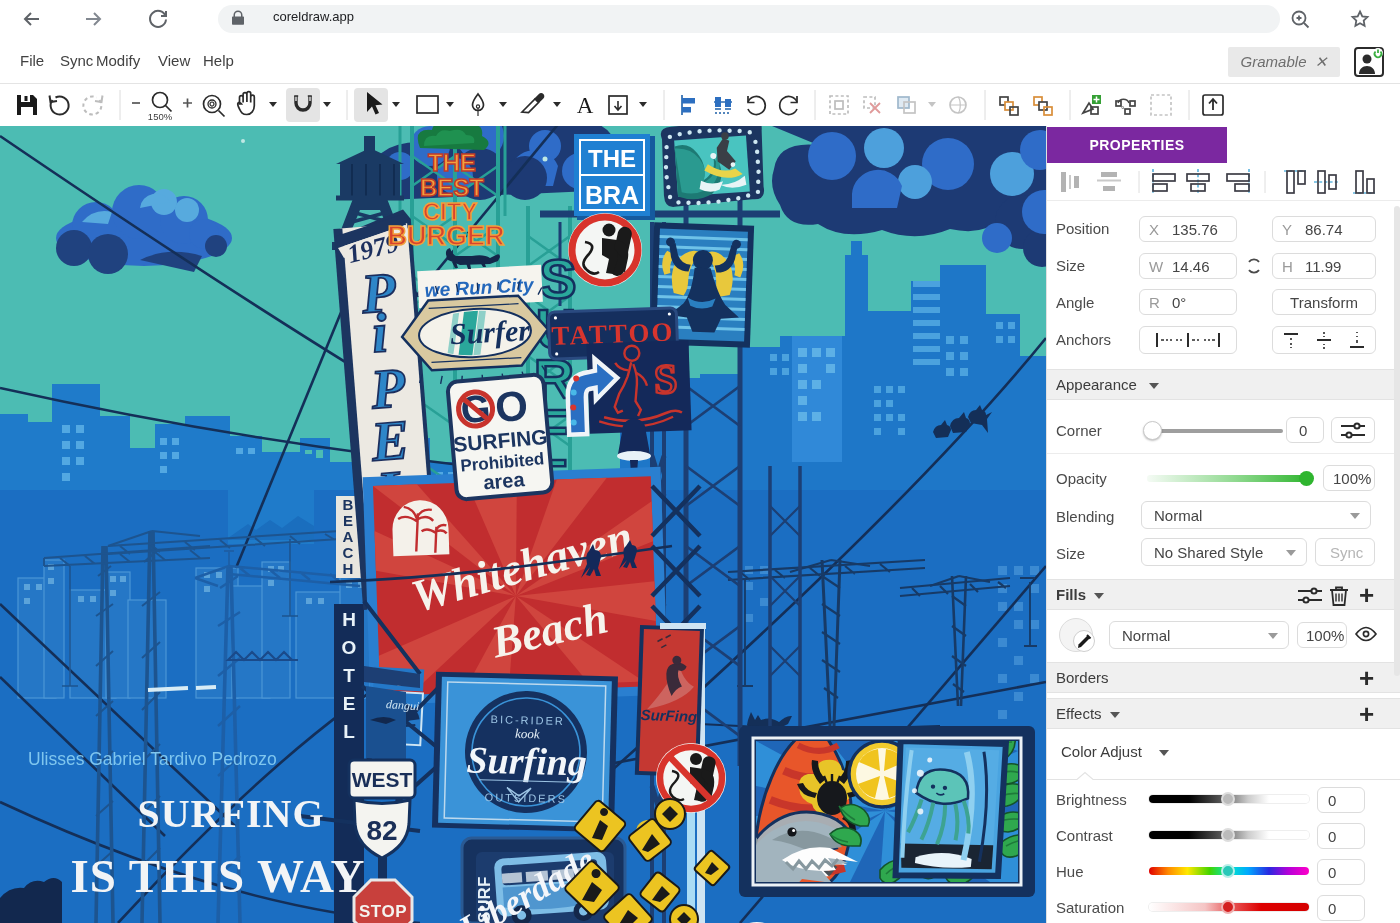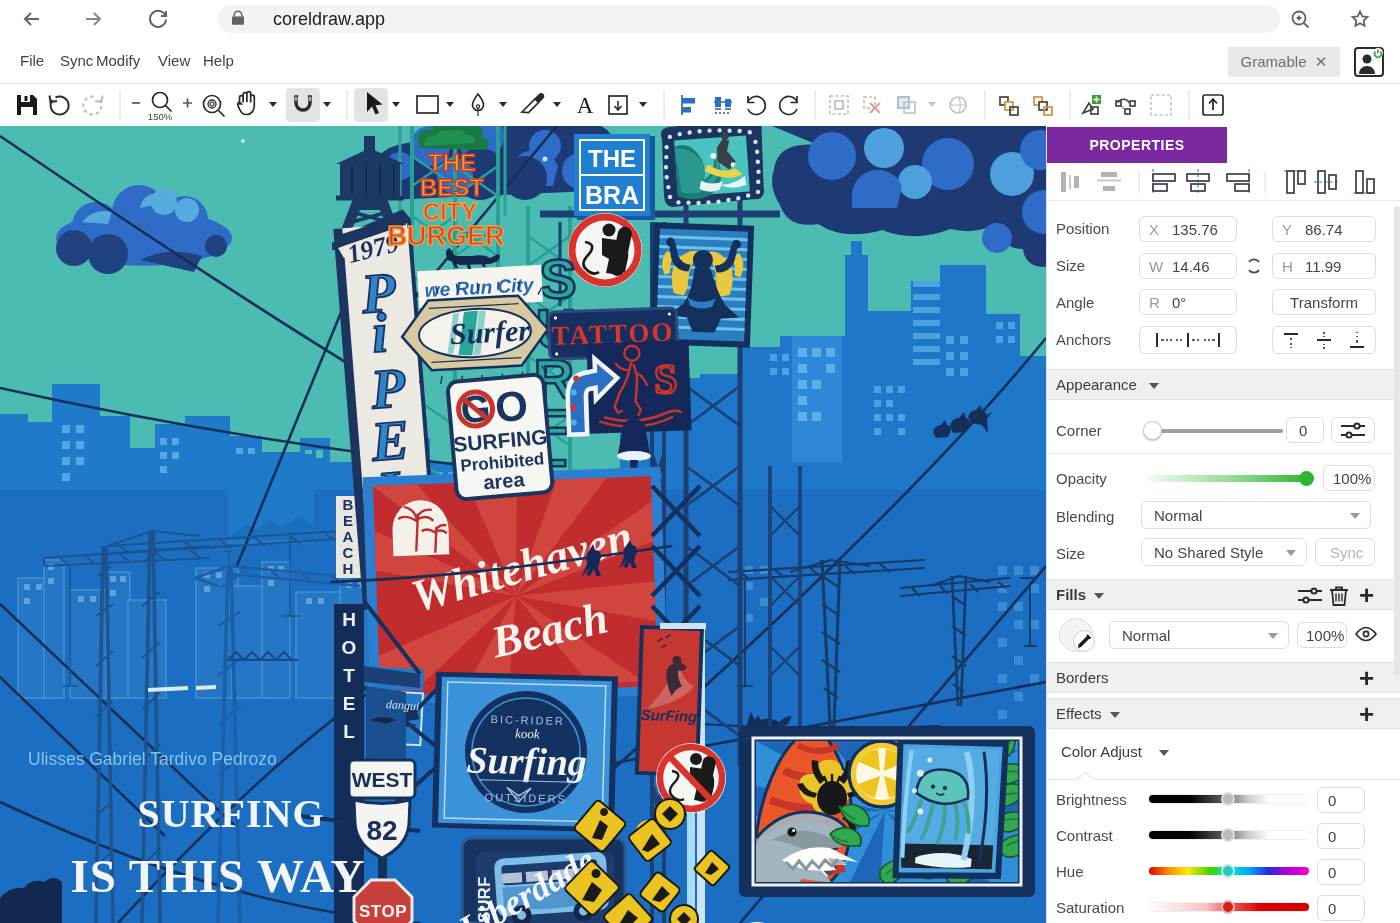--- a/index.html
+++ b/index.html
@@ -1,23 +1,23 @@
 <!DOCTYPE html>
 <html><head>
 <meta charset="utf-8">
 <style>
 * { margin:0; padding:0; box-sizing:border-box; }
 html,body { width:1400px; height:923px; overflow:hidden; font-family:"Liberation Sans",sans-serif; background:#fff; }
 #chrome { position:absolute; left:0; top:0; width:1400px; height:38px; background:#fff; }
 .cicon { position:absolute; top:7px; width:24px; height:24px; }
 #addr { position:absolute; left:218px; top:5px; width:1062px; height:28px; background:#f1f3f4; border-radius:14px; }
-#addrtext { position:absolute; left:273px; top:9px; font-size:18px; color:#202124; }
+#addrtext { position:absolute; left:273px; top:9px; font-size:13px; color:#202124; }
 #menubar { position:absolute; left:0; top:38px; width:1400px; height:45px; background:#fff;padding-left:48px; }
 .menu { position:absolute; top:14px; font-size:15px; color:#424242; }
-#gram { position:absolute; left:1228px; top:9px; width:112px; height:30px; background:#e9e9e9; border-radius:2px; color:#6e6e6e; font-size:15px; line-height:30px; text-align:center; }
+#gram { position:absolute; left:1228px; top:9px; width:112px; height:30px; background:#e9e9e9; border-radius:2px; color:#6e6e6e; font-size:15px; line-height:30px; text-align:center;font-style:italic; }
 #toolbar { position:absolute; left:0; top:83px; width:1400px; height:43px; background:#fff; border-top:1px solid #e4e4e4; }
 #canvas { position:absolute; left:0; top:126px; width:1046px; height:797px; }
 #panel { position:absolute; left:1046px; top:126px; width:354px; height:797px; background:#fff; border-left:1px solid #e0e0e0; font-size:15px; color:#4b4b4b; }
 #ptab { position:absolute; left:0; top:1px; width:180px; height:36px; background:#7b28a0; color:#fff; text-align:center; line-height:36px; font-size:14px; font-weight:bold; letter-spacing:0.5px; }
 #ctab { position:absolute; left:180px; top:1px; width:174px; height:36px; color:#4a4a4a; text-align:center; line-height:36px; font-size:14px; border-bottom:1px solid #e6e6e6; }
 .ibox { position:absolute; height:26px; border:1px solid #dcdcdc; border-radius:6px; background:#fff; font-size:15px; }
 .ibox .pre { color:#9a9a9a; position:absolute; left:9px; top:4px; }
 .ibox .val { color:#454545; position:absolute; left:32px; top:4px; }
 .plabel { position:absolute; left:9px; font-size:15px; color:#4b4b4b; }
 .band { position:absolute; left:0; width:353px; height:31px; background:#f0f0f0; border-top:1px solid #e3e3e3; border-bottom:1px solid #e3e3e3; }

